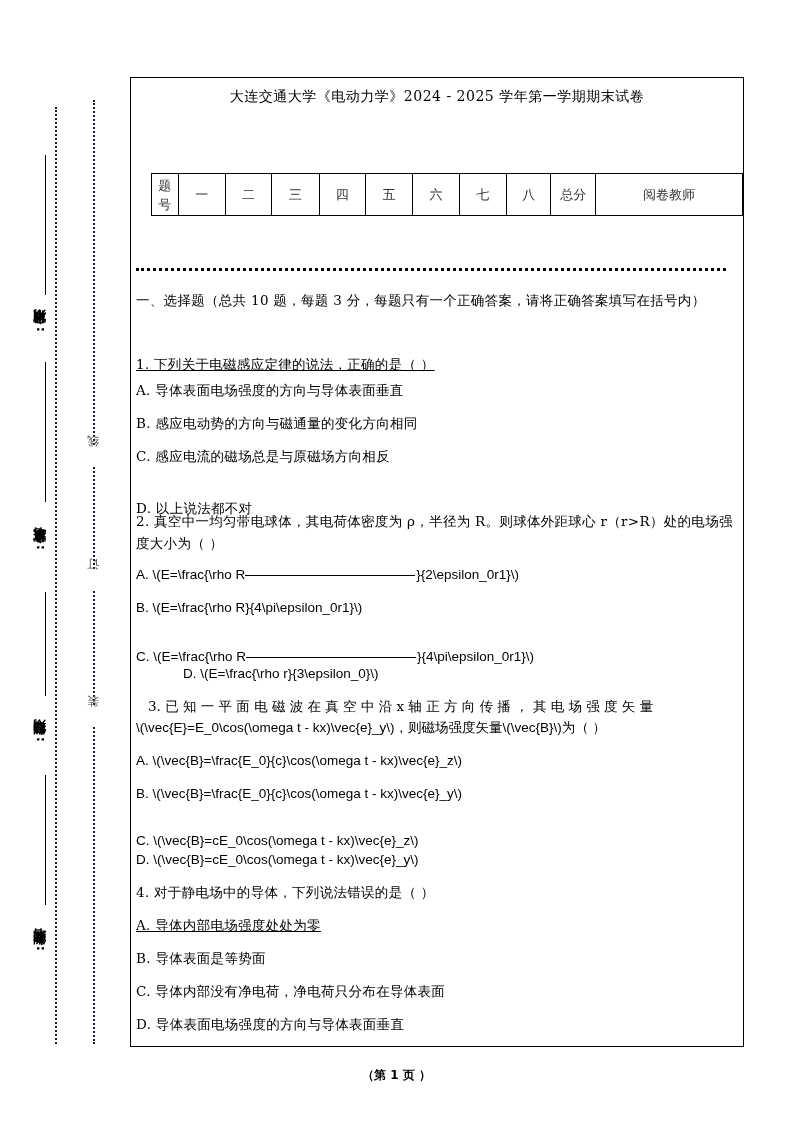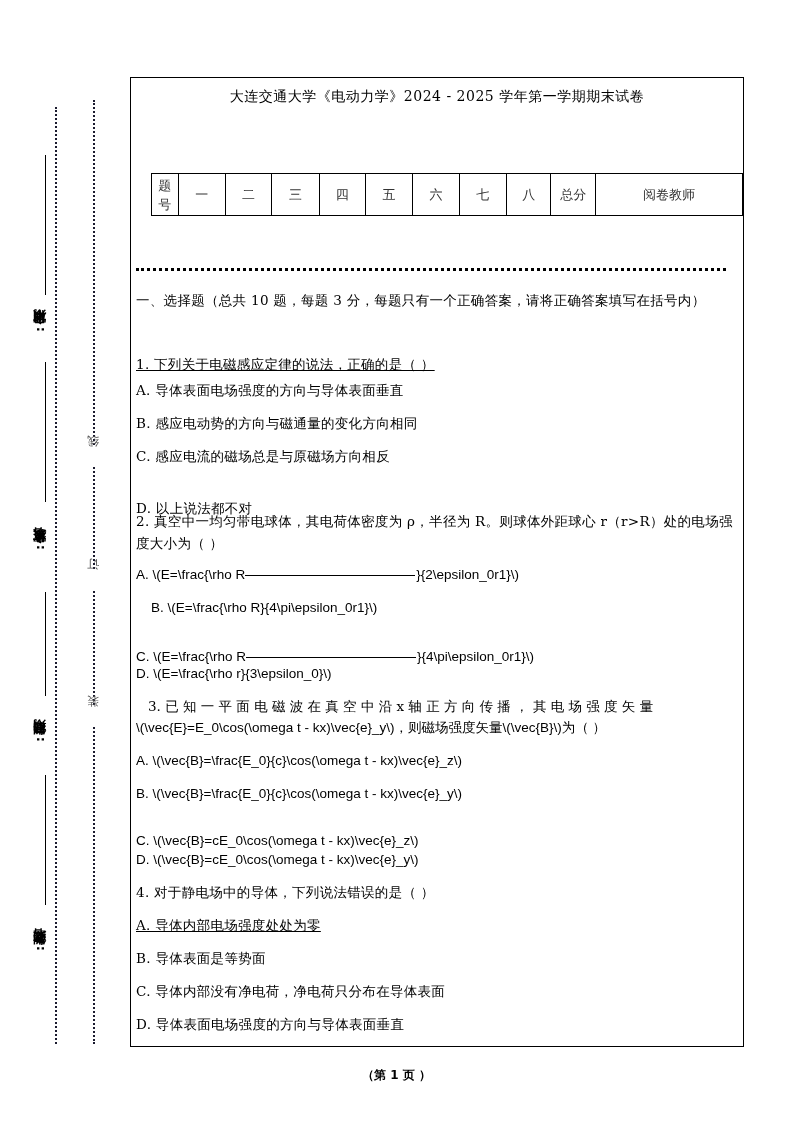--- a/index.html
+++ b/index.html
@@ -116,25 +116,25 @@
     <div class="p" style="top:64px;text-decoration:underline;">1. 下列关于电磁感应定律的说法，正确的是（   ）</div>
     <div class="p" style="top:90px;">A. 导体表面电场强度的方向与导体表面垂直</div>
     <div class="p" style="top:123px;">B. 感应电动势的方向与磁通量的变化方向相同</div>
     <div class="p" style="top:156px;">C. 感应电流的磁场总是与原磁场方向相反</div>
     <div class="p" style="top:176px;margin-top:32px;">D. 以上说法都不对</div>
 
     <div class="p wrap" style="top:221px;">2. 真空中一均匀带电球体，其电荷体密度为 ρ，半径为 R。则球体外距球心 r（r&gt;R）处的电场强度大小为（   ）</div>
     <div class="p mono" style="top:275px;">
       <span>A. \(E=\frac{\rho R</span><span class="hr-in"></span><span>}{2\epsilon_0r1}\)</span>
     </div>
-    <div class="p mono" style="top:308px;margin-left:15px;">B. \(E=\frac{\rho R}{4\pi\epsilon_0r1}\)</div>
+    <div class="p mono" style="top:308px;">B. \(E=\frac{\rho R}{4\pi\epsilon_0r1}\)</div>
     <div class="p mono" style="top:341px;margin-top:16px;">
       <span>C. \(E=\frac{\rho R</span><span class="hr-in"></span><span>}{4\pi\epsilon_0r1}\)</span>
     </div>
-    <div class="p mono" style="top:374px;">D. \(E=\frac{\rho r}{3\epsilon_0}\)</div>
+    <div class="p mono" style="top:374px;margin-left:47px;">D. \(E=\frac{\rho r}{3\epsilon_0}\)</div>
 
     <div class="p" style="top:406px;letter-spacing:0;margin-left:12px;">3.  已 知 一 平 面 电 磁 波 在 真 空 中 沿  x  轴 正 方 向 传 播 ， 其 电 场 强 度 矢 量</div>
     <div class="p mono" style="top:428px;">\(\vec{E}=E_0\cos(\omega t - kx)\vec{e}_y\)，则磁场强度矢量\(\vec{B}\)为（   ）</div>
     <div class="p mono" style="top:461px;">A. \(\vec{B}=\frac{E_0}{c}\cos(\omega t - kx)\vec{e}_z\)</div>
     <div class="p mono" style="top:494px;">B. \(\vec{B}=\frac{E_0}{c}\cos(\omega t - kx)\vec{e}_y\)</div>
     <div class="p mono" style="top:541px;">C. \(\vec{B}=cE_0\cos(\omega t - kx)\vec{e}_z\)</div>
     <div class="p mono" style="top:560px;">D. \(\vec{B}=cE_0\cos(\omega t - kx)\vec{e}_y\)</div>
 
     <div class="p" style="top:592px;">4. 对于静电场中的导体，下列说法错误的是（   ）</div>
     <div class="p" style="top:625px;text-decoration:underline;">A. 导体内部电场强度处处为零</div>

